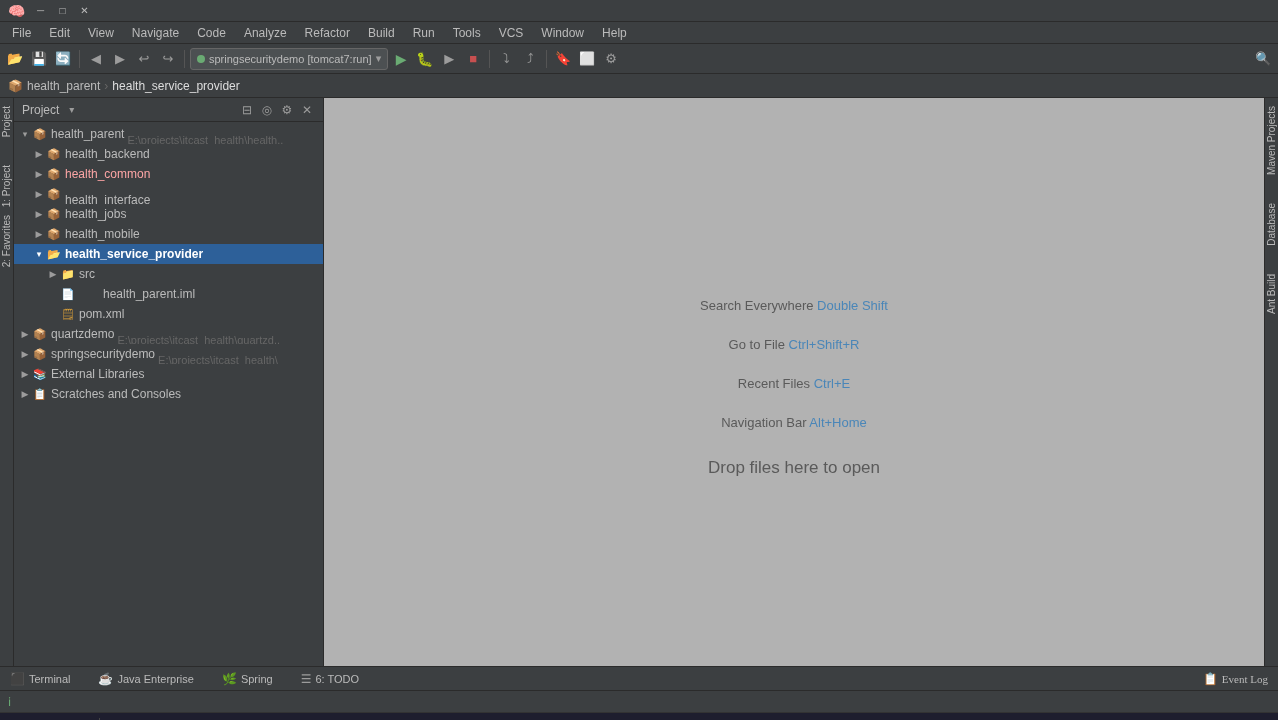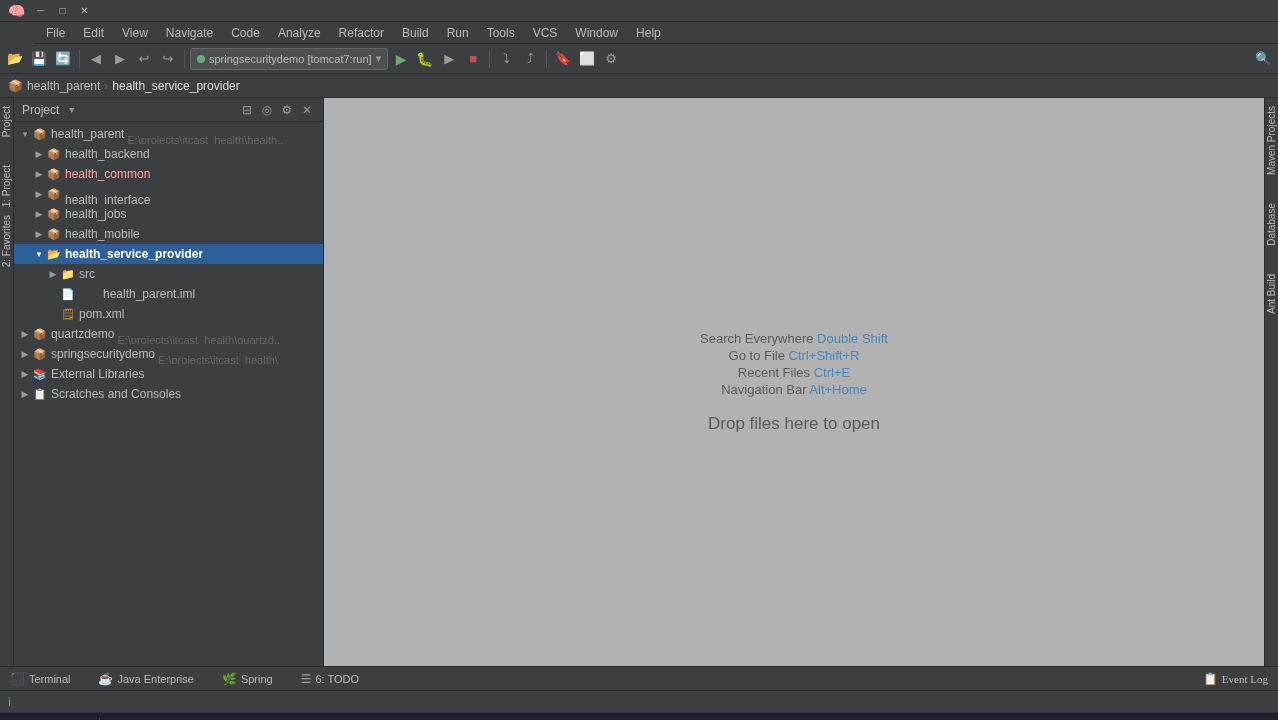--- a/index.html
+++ b/index.html
@@ -20,21 +20,20 @@
 
     
     #menubar {
       height: 22px;
       background: #3c3f41;
       display: flex;
       align-items: center;
       padding: 0 4px;
       border-bottom: 1px solid #2b2b2b;
       gap: 2px;
-      margin-left: 34px;
     }
     .menu-item {
       padding: 2px 8px;
       cursor: pointer;
       color: #bbb;
       font-size: 12px;
       border-radius: 2px;
     }
 
     
@@ -139,21 +138,21 @@
     #editor-area {
       flex: 1;
       background: #b2b2b2;
       display: flex;
       flex-direction: column;
       align-items: center;
       justify-content: center;
       color: #5a5a5a;
     }
     .editor-hint {
-      margin: 1px 0;
+      margin: 12px 0;
       font-size: 13px;
       color: #666;
     }
     .editor-hint-key {
       color: #4a86b8;
     }
     .editor-drop {
       margin-top: 12px;
       font-size: 17px;
       color: #666;

